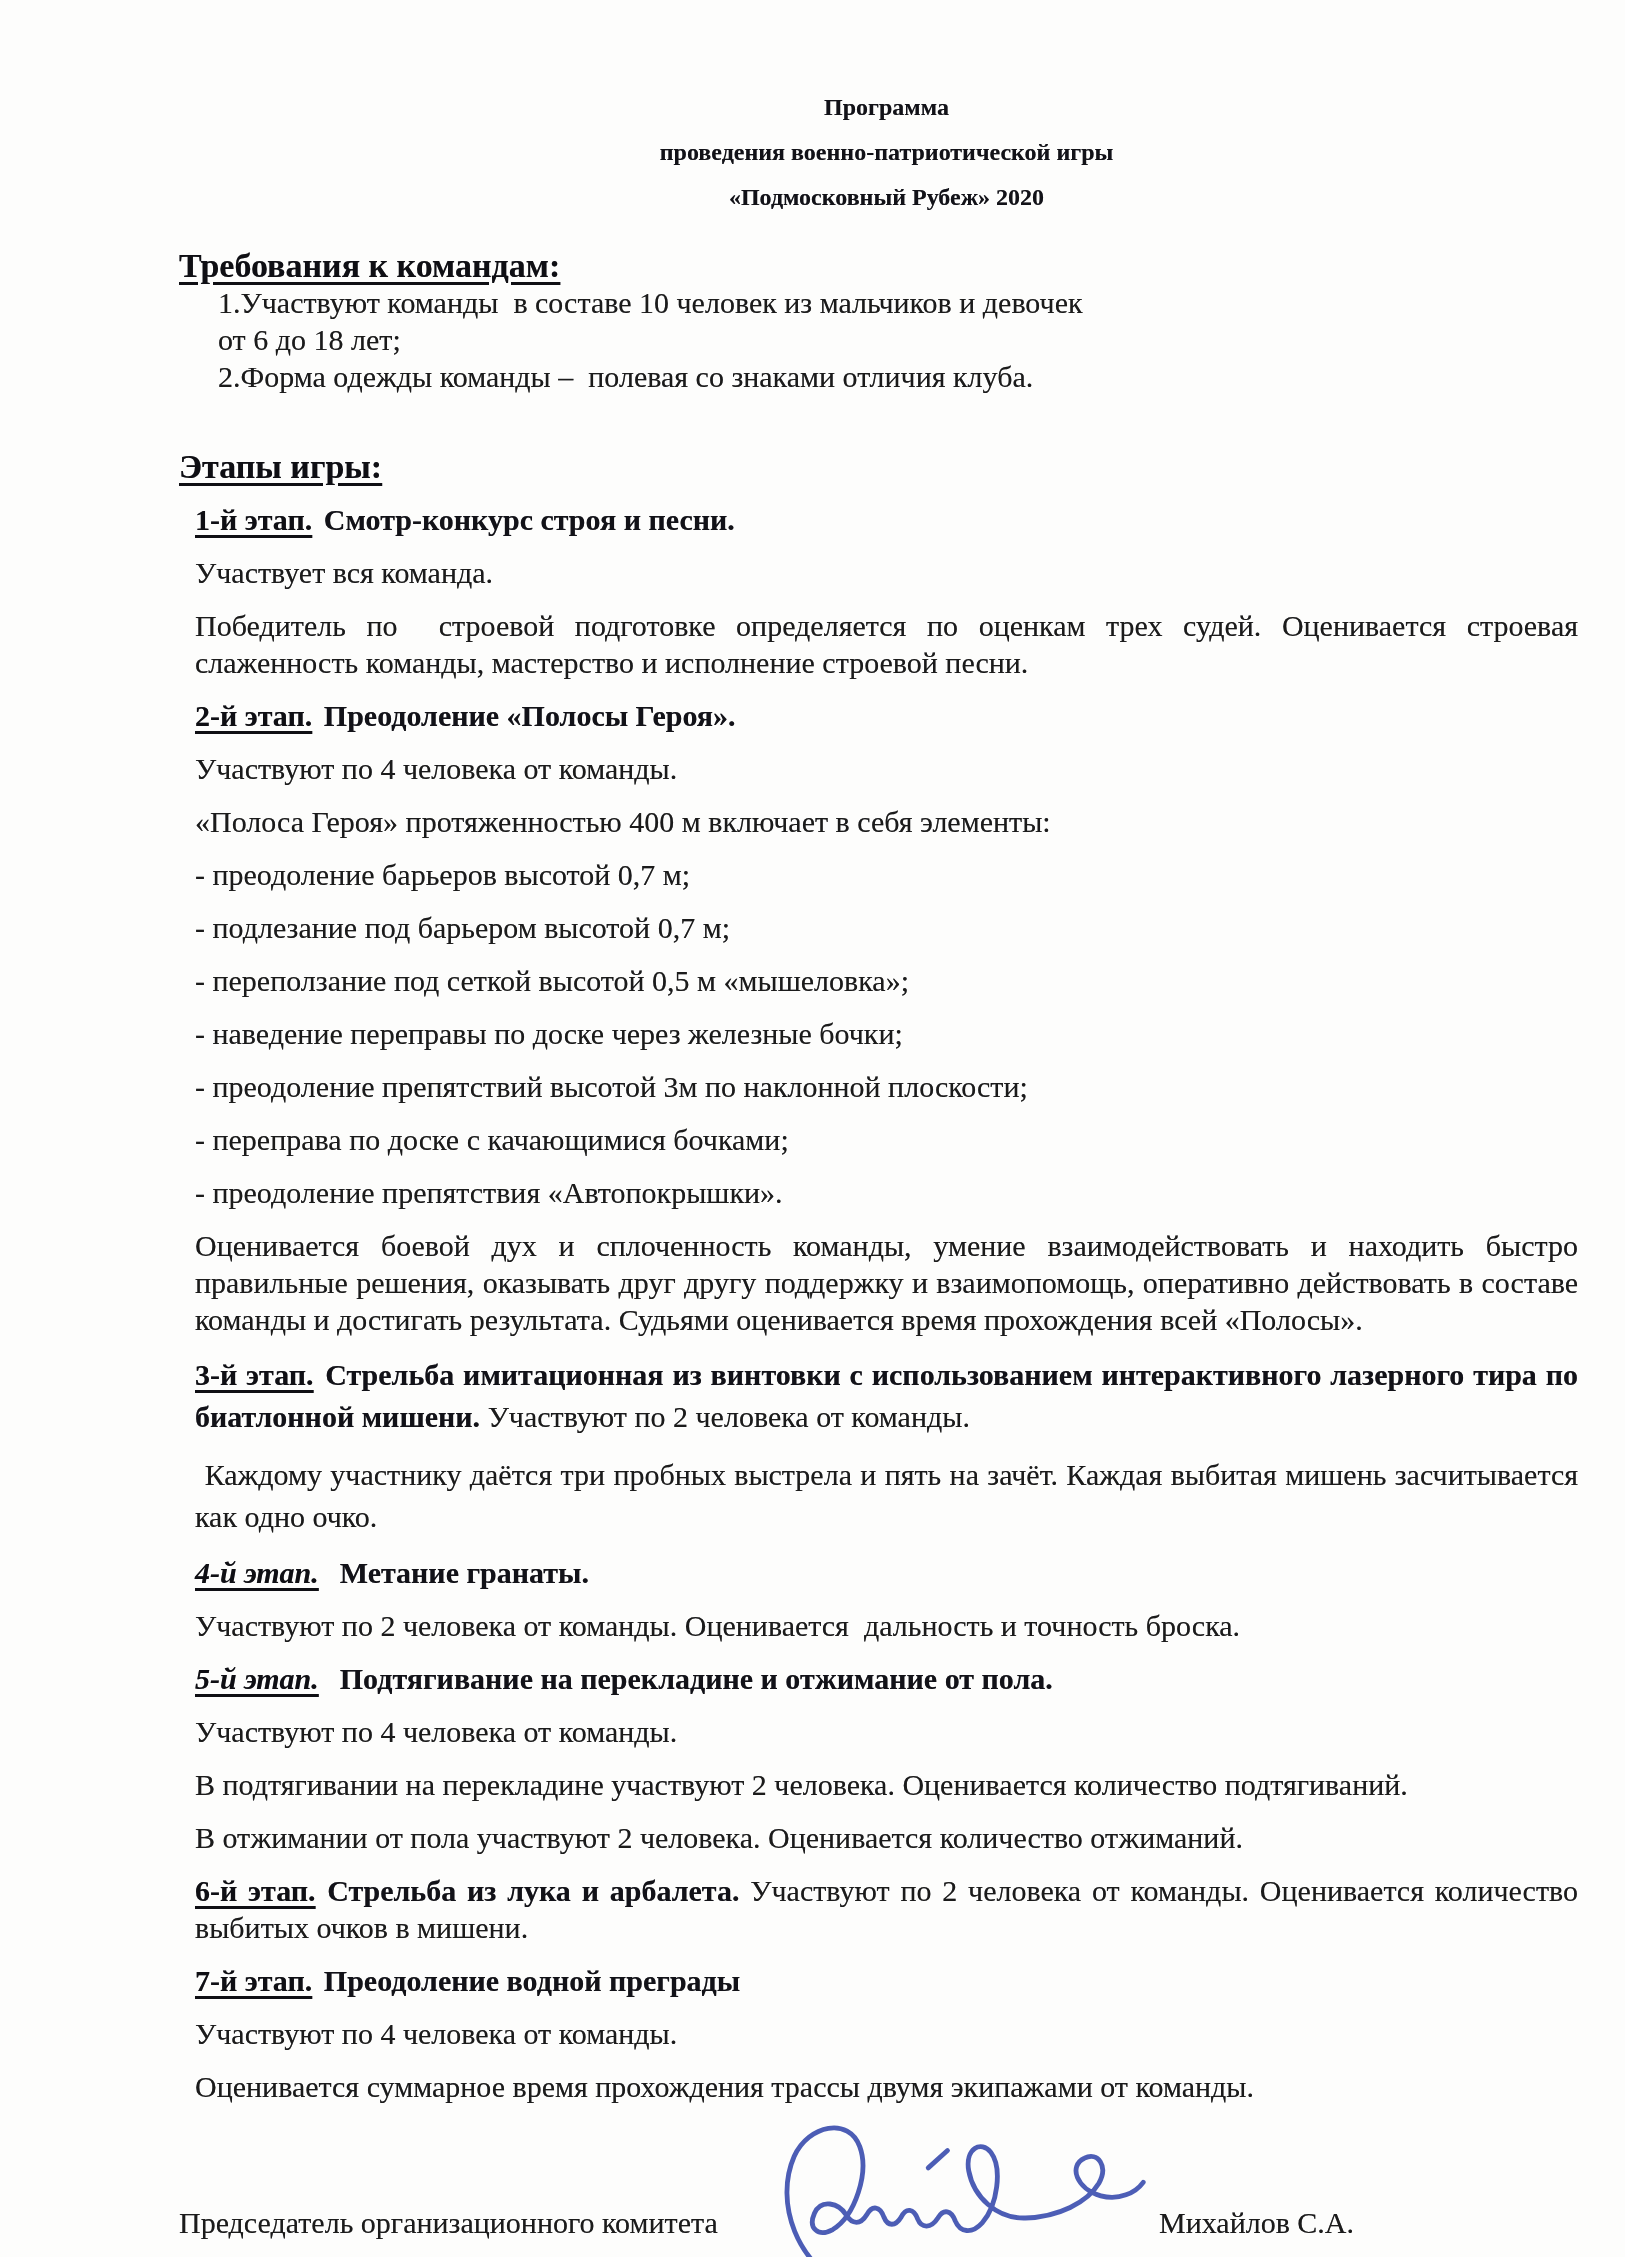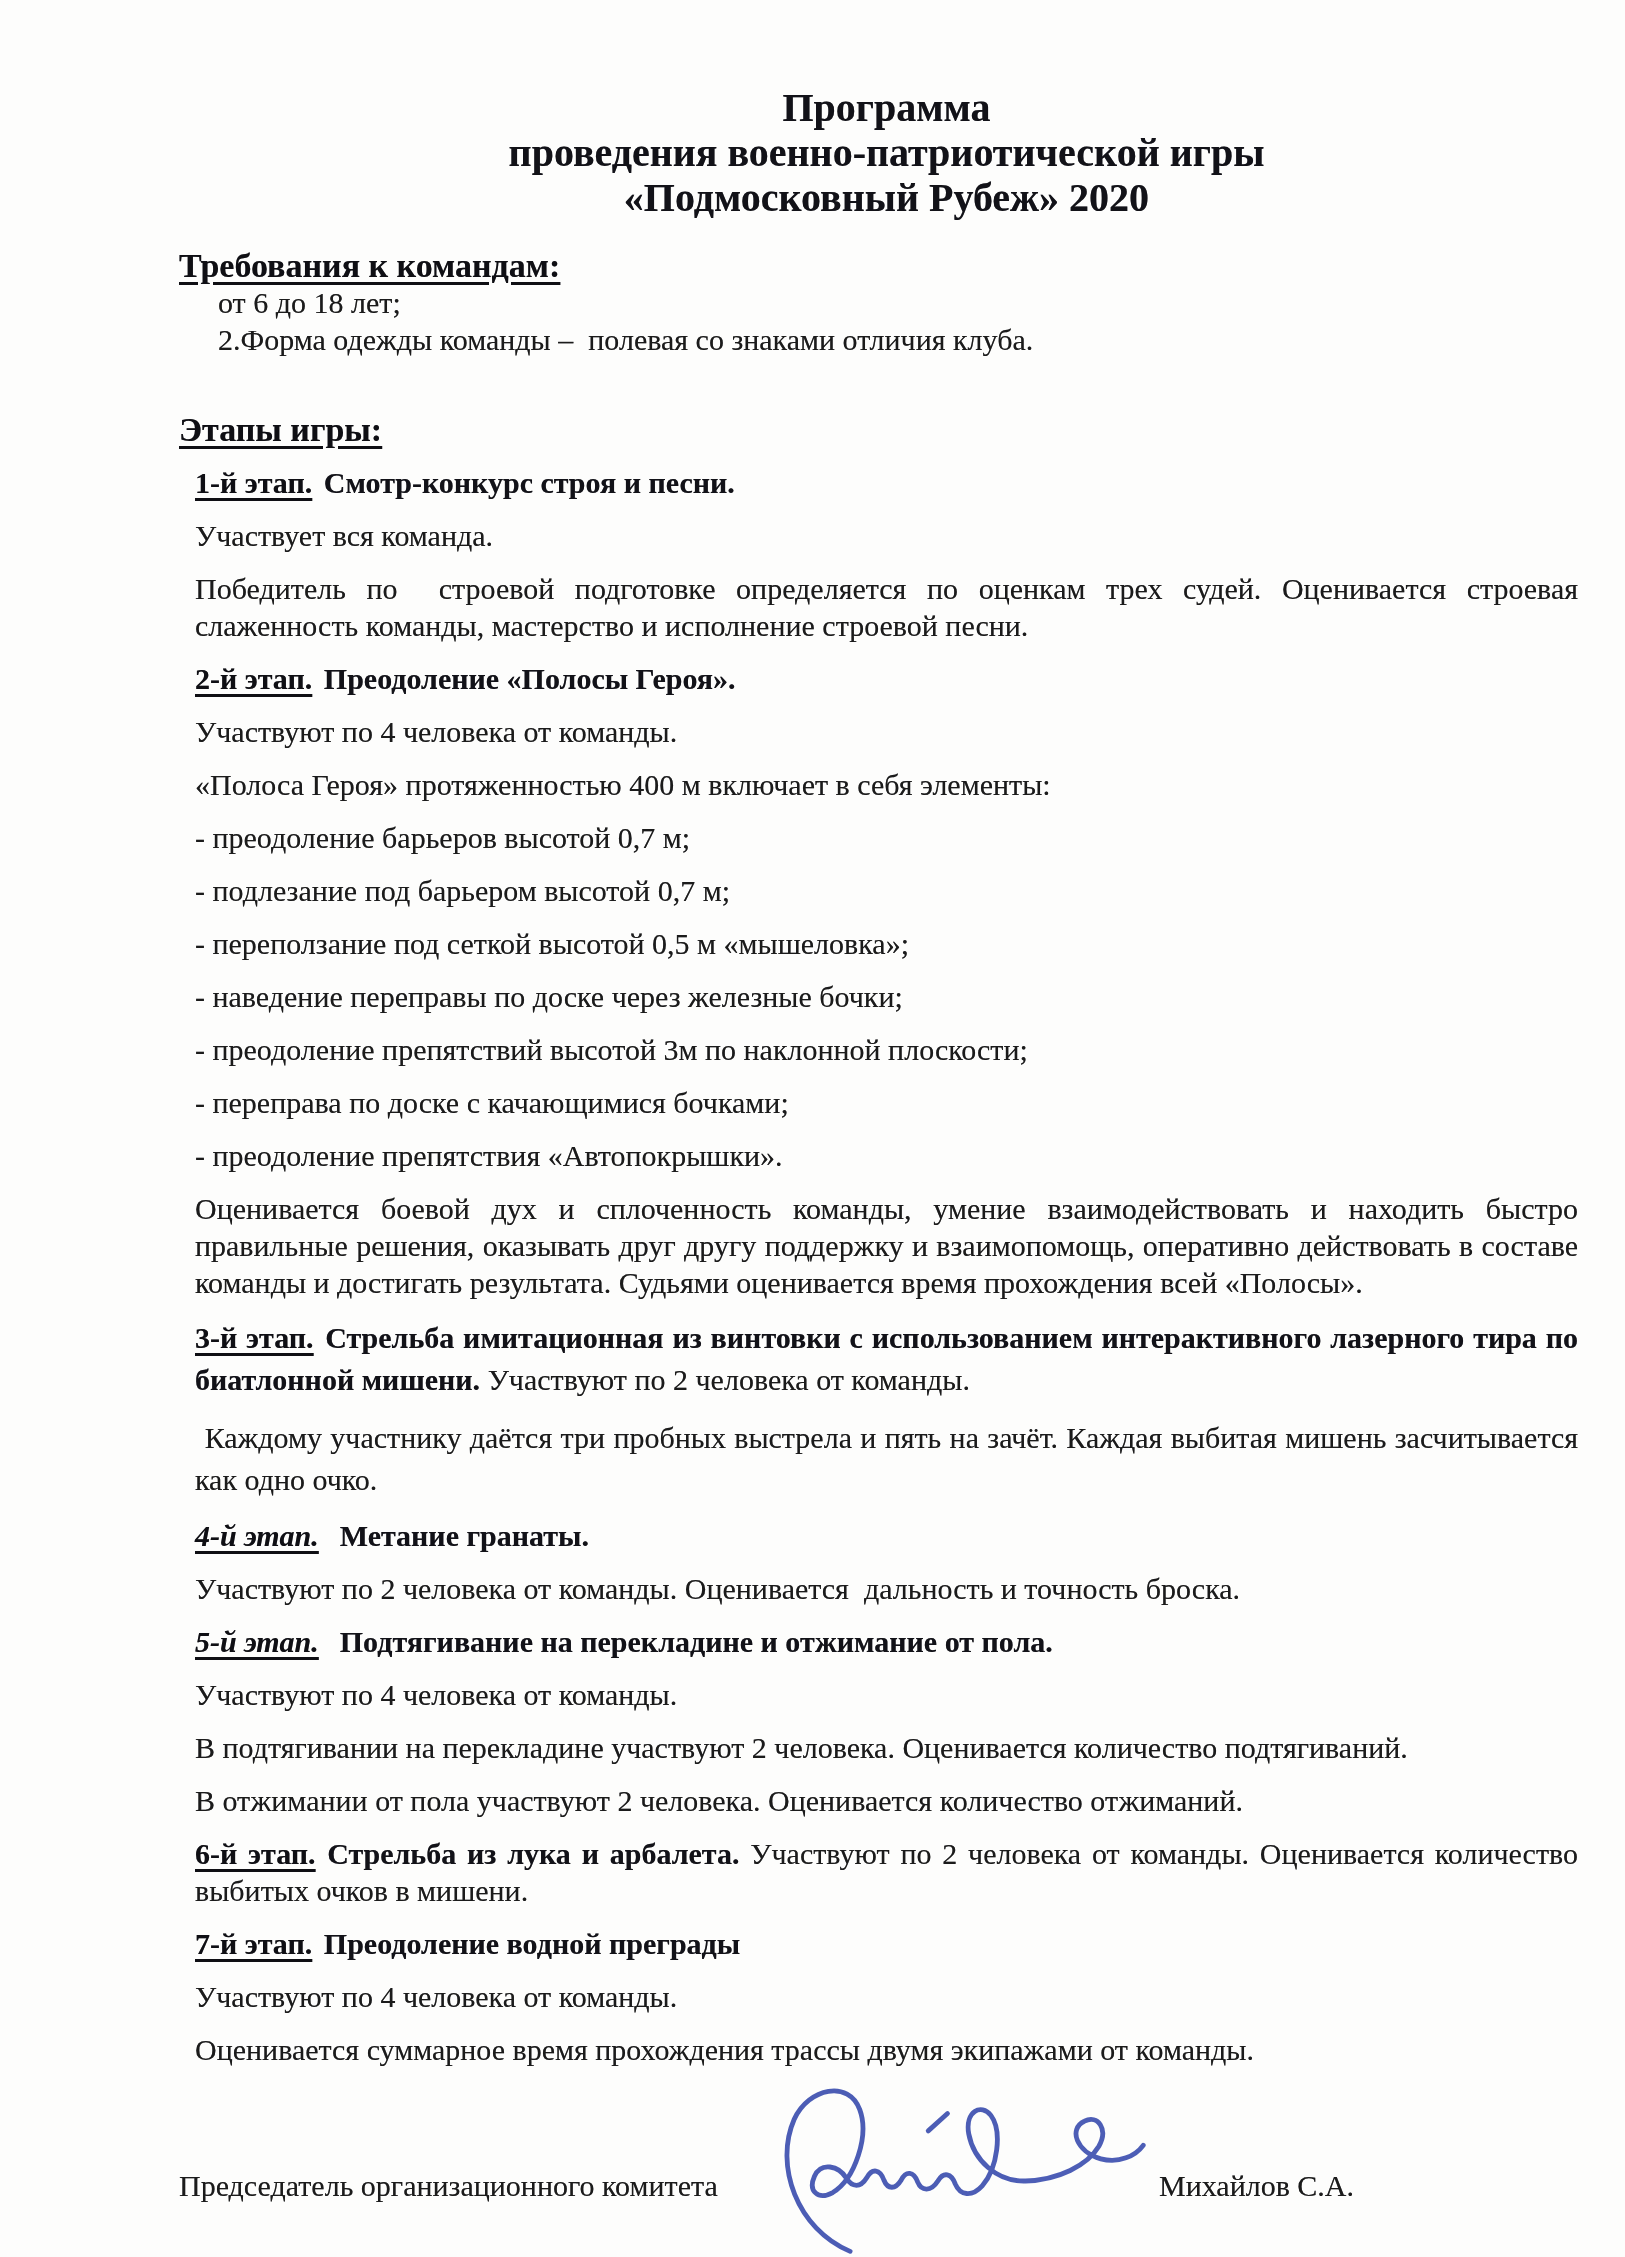--- a/index.html
+++ b/index.html
@@ -9,21 +9,21 @@
     background:#fdfdfc; overflow:hidden;
     font-family:"Liberation Serif","DejaVu Serif",serif;
     color:#1b1b1b;
   }
   .content {
     position:absolute; left:179px; top:85px; width:1415px;
     font-size:30px; line-height:37px;
     text-shadow:0 0 0.5px rgba(20,20,25,.55);
   }
   .doc-title {
-    text-align:center; font-weight:bold; font-size:40px; line-height:45px;
+    text-align:center; font-weight:bold; font-size:24px; line-height:45px;
     margin:0 0 27px 0; color:#121218;
   }
   .heading-underlined {
     font-weight:bold; color:#0f0f14;
     text-decoration:underline; text-decoration-thickness:2.9px; text-underline-offset:4.8px;
   }
   .req-heading, .stages-heading { margin:0; font-size:34px; line-height:37px; }
   .req-list { margin:0; padding-left:39px; }
   .req-list p { margin:0; }
   .stages-heading-wrap { margin-top:53px; }
@@ -58,20 +58,21 @@
 
     <h1 class="doc-title">
       <span style="display:block">Программа</span>
       <span style="display:block">проведения военно-патриотической игры</span>
       <span style="display:block">«Подмосковный Рубеж» 2020</span>
     </h1>
 
     <section>
       <p class="req-heading"><span class="heading-underlined">Требования к командам:</span></p>
       <div class="req-list">
+        <p>1.Участвуют команды &nbsp;в составе 10 человек из мальчиков и девочек</p>
         <p>от 6 до 18 лет;</p>
         <p>2.Форма одежды команды –&nbsp; полевая со знаками отличия клуба.</p>
       </div>
     </section>
 
     <div class="stages-heading-wrap">
       <p class="stages-heading"><span class="heading-underlined">Этапы игры:</span></p>
     </div>
 
     <section class="stage st1">

